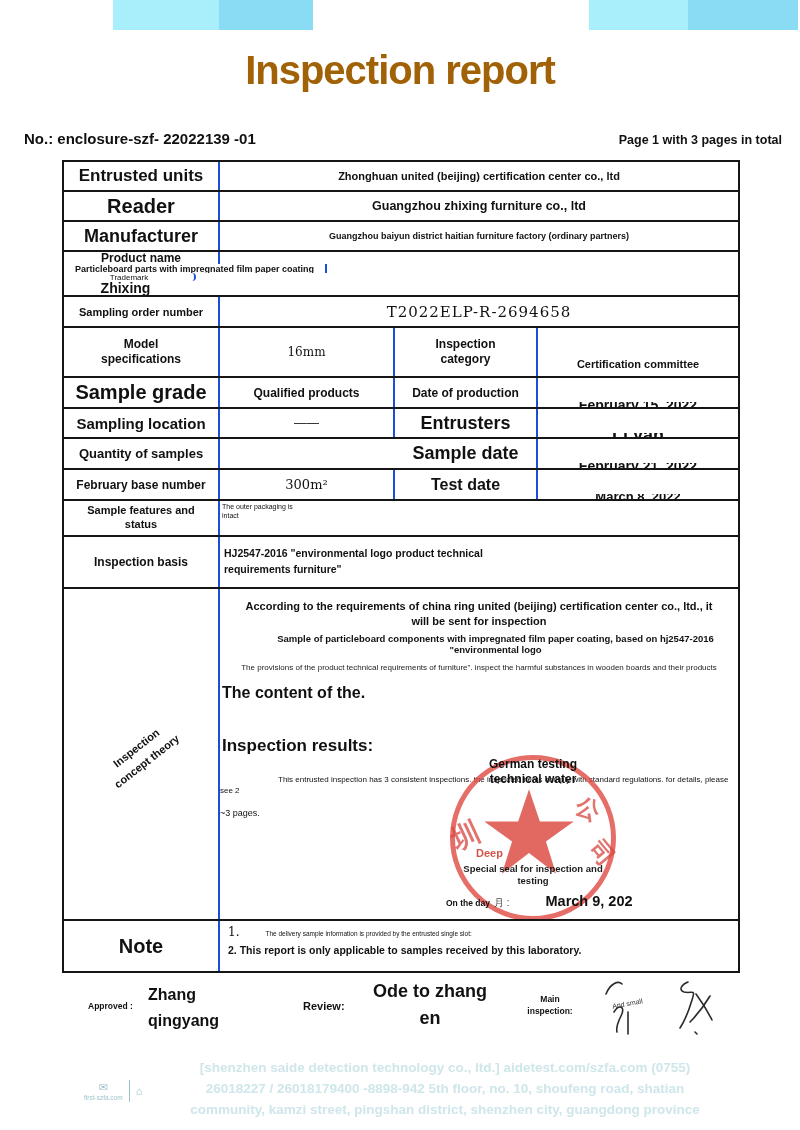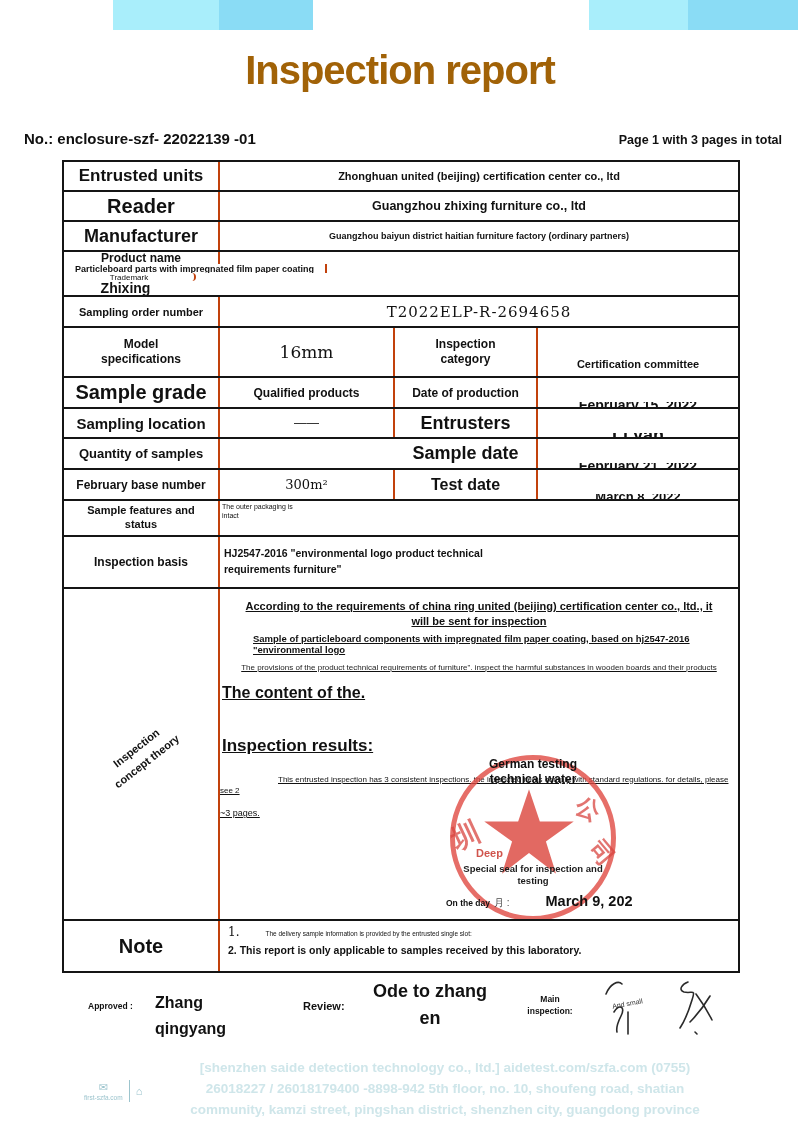--- a/index.html
+++ b/index.html
@@ -12,21 +12,21 @@
   .bar{position:absolute;top:0;height:30px;}
   
   .doc-title{position:absolute;top:48px;left:0;width:100%;text-align:center;
     font-size:40px;font-weight:bold;letter-spacing:-1px;color:#a16207;}
   .report-no{position:absolute;left:24px;top:130px;font-size:15px;font-weight:bold;}
   .page-info{position:absolute;right:18px;top:133px;font-size:12.5px;font-weight:bold;}
   
   .tbl{position:absolute;left:62px;top:160px;width:674px;border:2px solid #151515;}
   .row{display:flex;border-bottom:2px solid #151515;}
   .row:last-child{border-bottom:none;}
-  .cell{border-right:2px solid #c2410c;box-sizing:border-box;display:flex;
+  .cell{border-right:2px solid #1d4ed8;box-sizing:border-box;display:flex;
     align-items:center;justify-content:center;text-align:center;overflow:hidden;}
   .cell:last-child{border-right:none;}
   .c1{width:156px;}.c2{width:175px;}.c3{width:143px;}.c4{width:200px;margin-top:24px;}
   .c2w{width:518px;}
   .r4c2{width:263px;}.r4c3{width:132px;}.r4c4{width:123px;}
   .h28{height:28px;}.h29{height:29px;}.h34{height:34px;}.h43{height:43px;flex-direction:column;}
   .h48{height:48px;}.h50{height:50px;}.h330{height:330px;}
   .b{font-weight:bold;}
   .serif{font-family:"DejaVu Serif", serif;}
   .lbl17{font-size:17px;font-weight:bold;}
@@ -43,23 +43,23 @@
   
   .feat-cell{align-items:flex-start;justify-content:flex-start;text-align:left;}
   .feat-text{font-size:7px;line-height:1.3;padding:1px 0 0 2px;}
   
   .basis-cell{justify-content:flex-start;text-align:left;}
   .basis-text{font-size:10.5px;font-weight:bold;line-height:1.5;padding-left:4px;}
   
   .concl-label{position:relative;}
   .rot-label{transform:rotate(-38deg);font-size:11px;font-weight:bold;
     line-height:1.5;text-align:center;}
-  .concl-cell{display:block;position:relative;text-align:left;padding-top:10px;text-decoration:underline;}
+  .concl-cell{display:block;position:relative;text-align:left;padding-top:10px;}
   .p1{font-size:11px;font-weight:bold;text-align:center;line-height:1.4;margin:0 6px;}
-  .p2{font-size:9.5px;font-weight:bold;text-align:left;margin-top:3px;padding-left:33px;}
+  .p2{font-size:9.5px;font-weight:bold;text-align:center;margin-top:3px;padding-left:33px;}
   .p3{font-size:8px;text-align:center;margin-top:8px;color:#222;}
   .hd1{font-size:16px;font-weight:bold;margin:12px 0 0 2px;}
   .hd2{font-size:17px;font-weight:bold;margin:34px 0 0 2px;}
   .p4{font-size:8px;margin-top:18px;text-indent:58px;padding-right:6px;line-height:1.4;}
   .p5{font-size:9px;margin-top:12px;}
   
   .stamp{position:absolute;left:230px;top:166px;width:166px;height:166px;}
   .ring{position:absolute;left:0;top:0;width:156px;height:156px;
     border:5px solid rgba(224,74,66,.8);border-radius:50%;}
   .star-svg{position:absolute;left:33px;top:32px;opacity:.85;}
@@ -79,22 +79,22 @@
   .date-val{font-size:14.5px;font-weight:bold;padding-left:32px;}
   
   .note-cell{display:block;text-align:left;padding:4px 4px 0 8px;}
   .note-l1{display:flex;align-items:baseline;}
   .note-no{font-family:"DejaVu Serif", serif;font-size:12px;}
   .note-tiny{font-size:6.5px;margin-left:26px;}
   .note-l2{font-size:10.5px;font-weight:bold;margin-top:5px;}
   
   .sig-label{position:absolute;font-weight:bold;}
   .approved-label{left:88px;top:1001px;font-size:8.5px;}
-  .approved-name{position:absolute;left:155px;top:982px;width:104px;
-    font-size:16px;font-weight:bold;line-height:1.6;margin-top:8px;}
+  .approved-name{position:absolute;left:148px;top:982px;width:104px;
+    font-size:16px;font-weight:bold;line-height:1.6;}
   .review-label{left:303px;top:1000px;font-size:11px;}
   .review-name{position:absolute;left:372px;top:978px;width:116px;text-align:center;
     font-size:18px;font-weight:bold;line-height:1.5;}
   .main-label{left:522px;top:994px;font-size:8.5px;width:56px;text-align:center;line-height:1.4;}
   .handsig{position:absolute;left:592px;top:972px;}
   .sig-note{position:absolute;left:612px;top:1000px;font-size:7px;color:#333;
     transform:rotate(-10deg);}
   
   .footer-text{position:absolute;left:178px;top:1058px;width:534px;text-align:center;
     font-size:13.5px;line-height:1.55;font-weight:bold;}
@@ -142,21 +142,21 @@
 
   <div class="row h29">
     <div class="cell c1 lbl11">Sampling order number</div>
     <div class="cell c2w serif" style="font-size:15px;letter-spacing:1px;">T2022ELP-R-2694658</div>
   </div>
 
   <div class="row h48">
     <div class="cell c1 lbl12">
         <span class="wrap110">Model specifications</span>
       </div>
-    <div class="cell c2 serif" style="font-size:17px;">16mm</div>
+    <div class="cell c2 serif" style="font-size:12px;">16mm</div>
     <div class="cell c3 lbl12">
         <span class="wrap70">Inspection category</span>
       </div>
     <div class="cell c4 lbl11">Certification committee</div>
   </div>
 
   <div class="row h29">
     <div class="cell c1 lbl20">Sample grade</div>
     <div class="cell c2 lbl12">Qualified products</div>
     <div class="cell c3 lbl12">Date of production</div>

